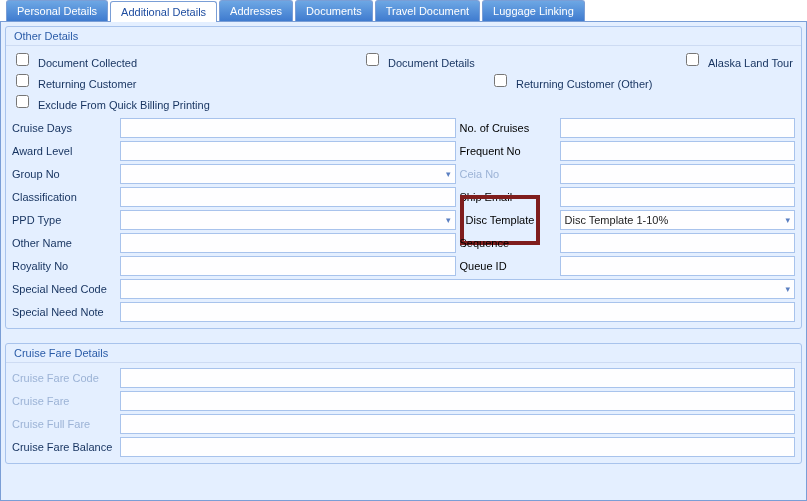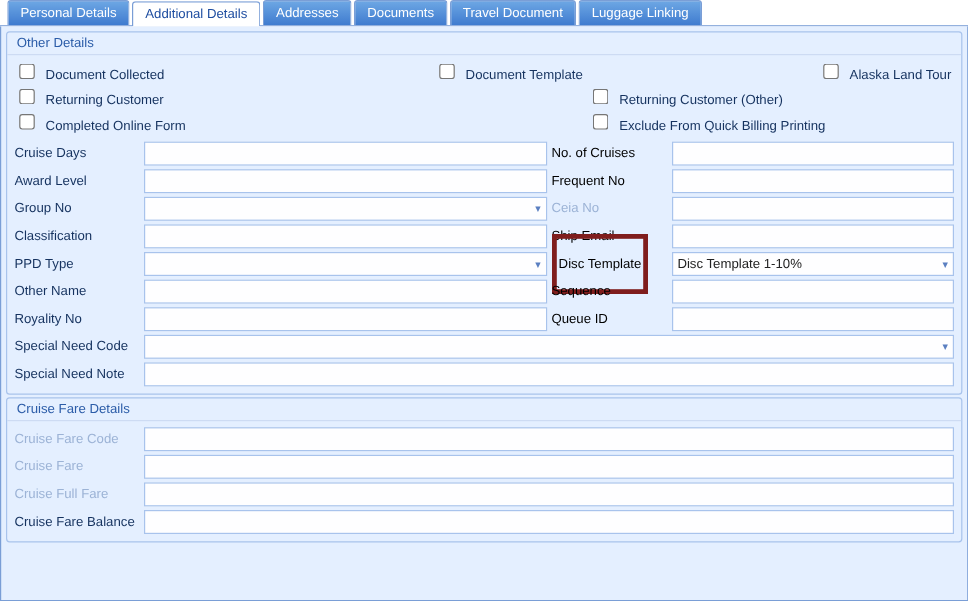--- a/index.html
+++ b/index.html
@@ -39,21 +39,21 @@
     border: 1px solid #7a9ed6;
     border-top: none;
     background: #e4efff;
     height: calc(100% - 22px);
     padding: 4px 4px 0 4px;
   }
   .group {
     border: 1px solid #a8c3ec;
     border-radius: 3px;
     background: #e4efff;
-    margin-bottom: 2px;
+    margin-bottom: 14px;
   }
   .group-title {
     color: #2b5ca8;
     font-size: 11px;
     padding: 3px 8px 3px 8px;
     border-bottom: 1px solid #cddbf3;
   }
   .group-body {
     padding: 4px 6px 4px 6px;
   }
@@ -142,42 +142,38 @@
     <div class="group-title">Other Details</div>
     <div class="group-body">
 
       <div class="checkrow">
         <div class="chk" style="width:350px">
           <input type="checkbox" style="">
           <span>Document Collected</span>
         </div>
         <div class="chk" style="width:320px">
           <input type="checkbox" style="">
-          <span>Document Template</span>
+          <span>Document Details</span>
         </div>
         <div class="chk">
           <input type="checkbox" style="">
           <span>Alaska Land Tour</span>
         </div>
       </div>
       <div class="checkrow">
         <div class="chk" style="width:478px">
           <input type="checkbox" style="">
           <span>Returning Customer</span>
         </div>
         <div class="chk">
           <input type="checkbox" style="">
           <span>Returning Customer (Other)</span>
         </div>
       </div>
       <div class="checkrow" style="margin-bottom:6px">
-        <div class="chk" style="width:478px">
-          <input type="checkbox" style="">
-          <span>Completed Online Form</span>
-        </div>
         <div class="chk">
           <input type="checkbox" style="">
           <span>Exclude From Quick Billing Printing</span>
         </div>
       </div>
 
       <div class="formrow">
         <span class="label">Cruise Days</span>
         <div class="field"><input type="text" value="" style=""></div>
         <div class="rightpair" style="margin-left:4px">

